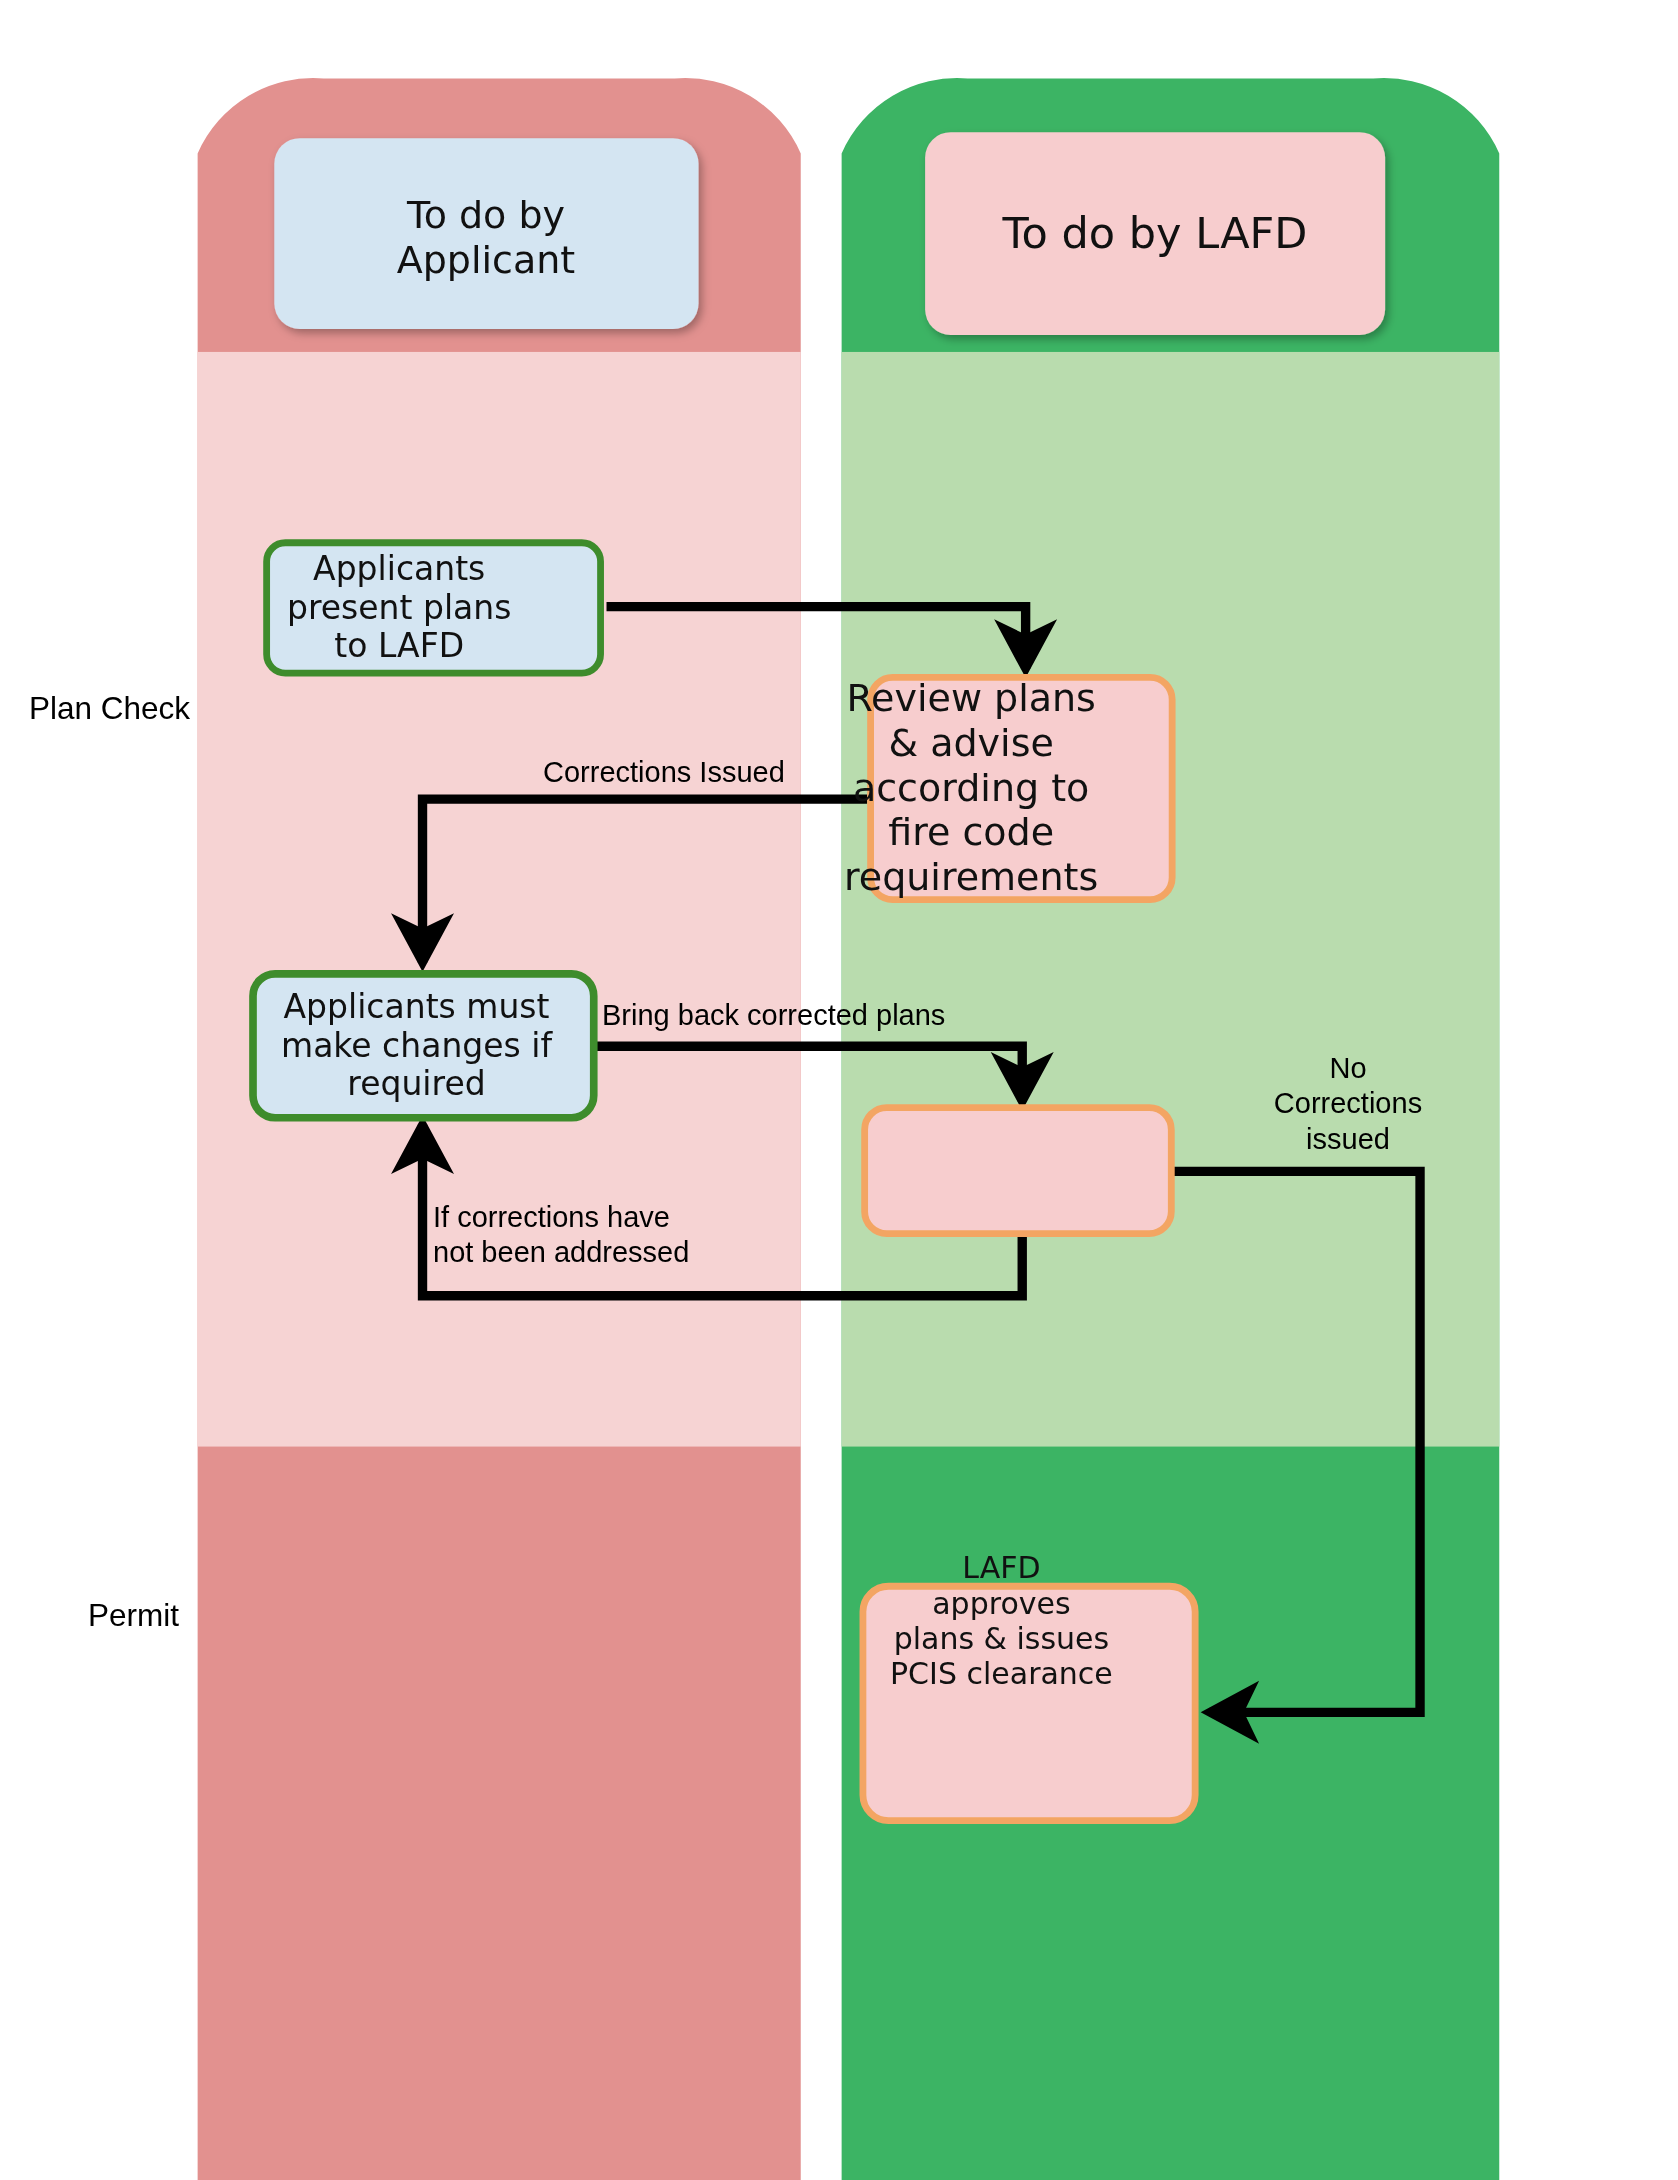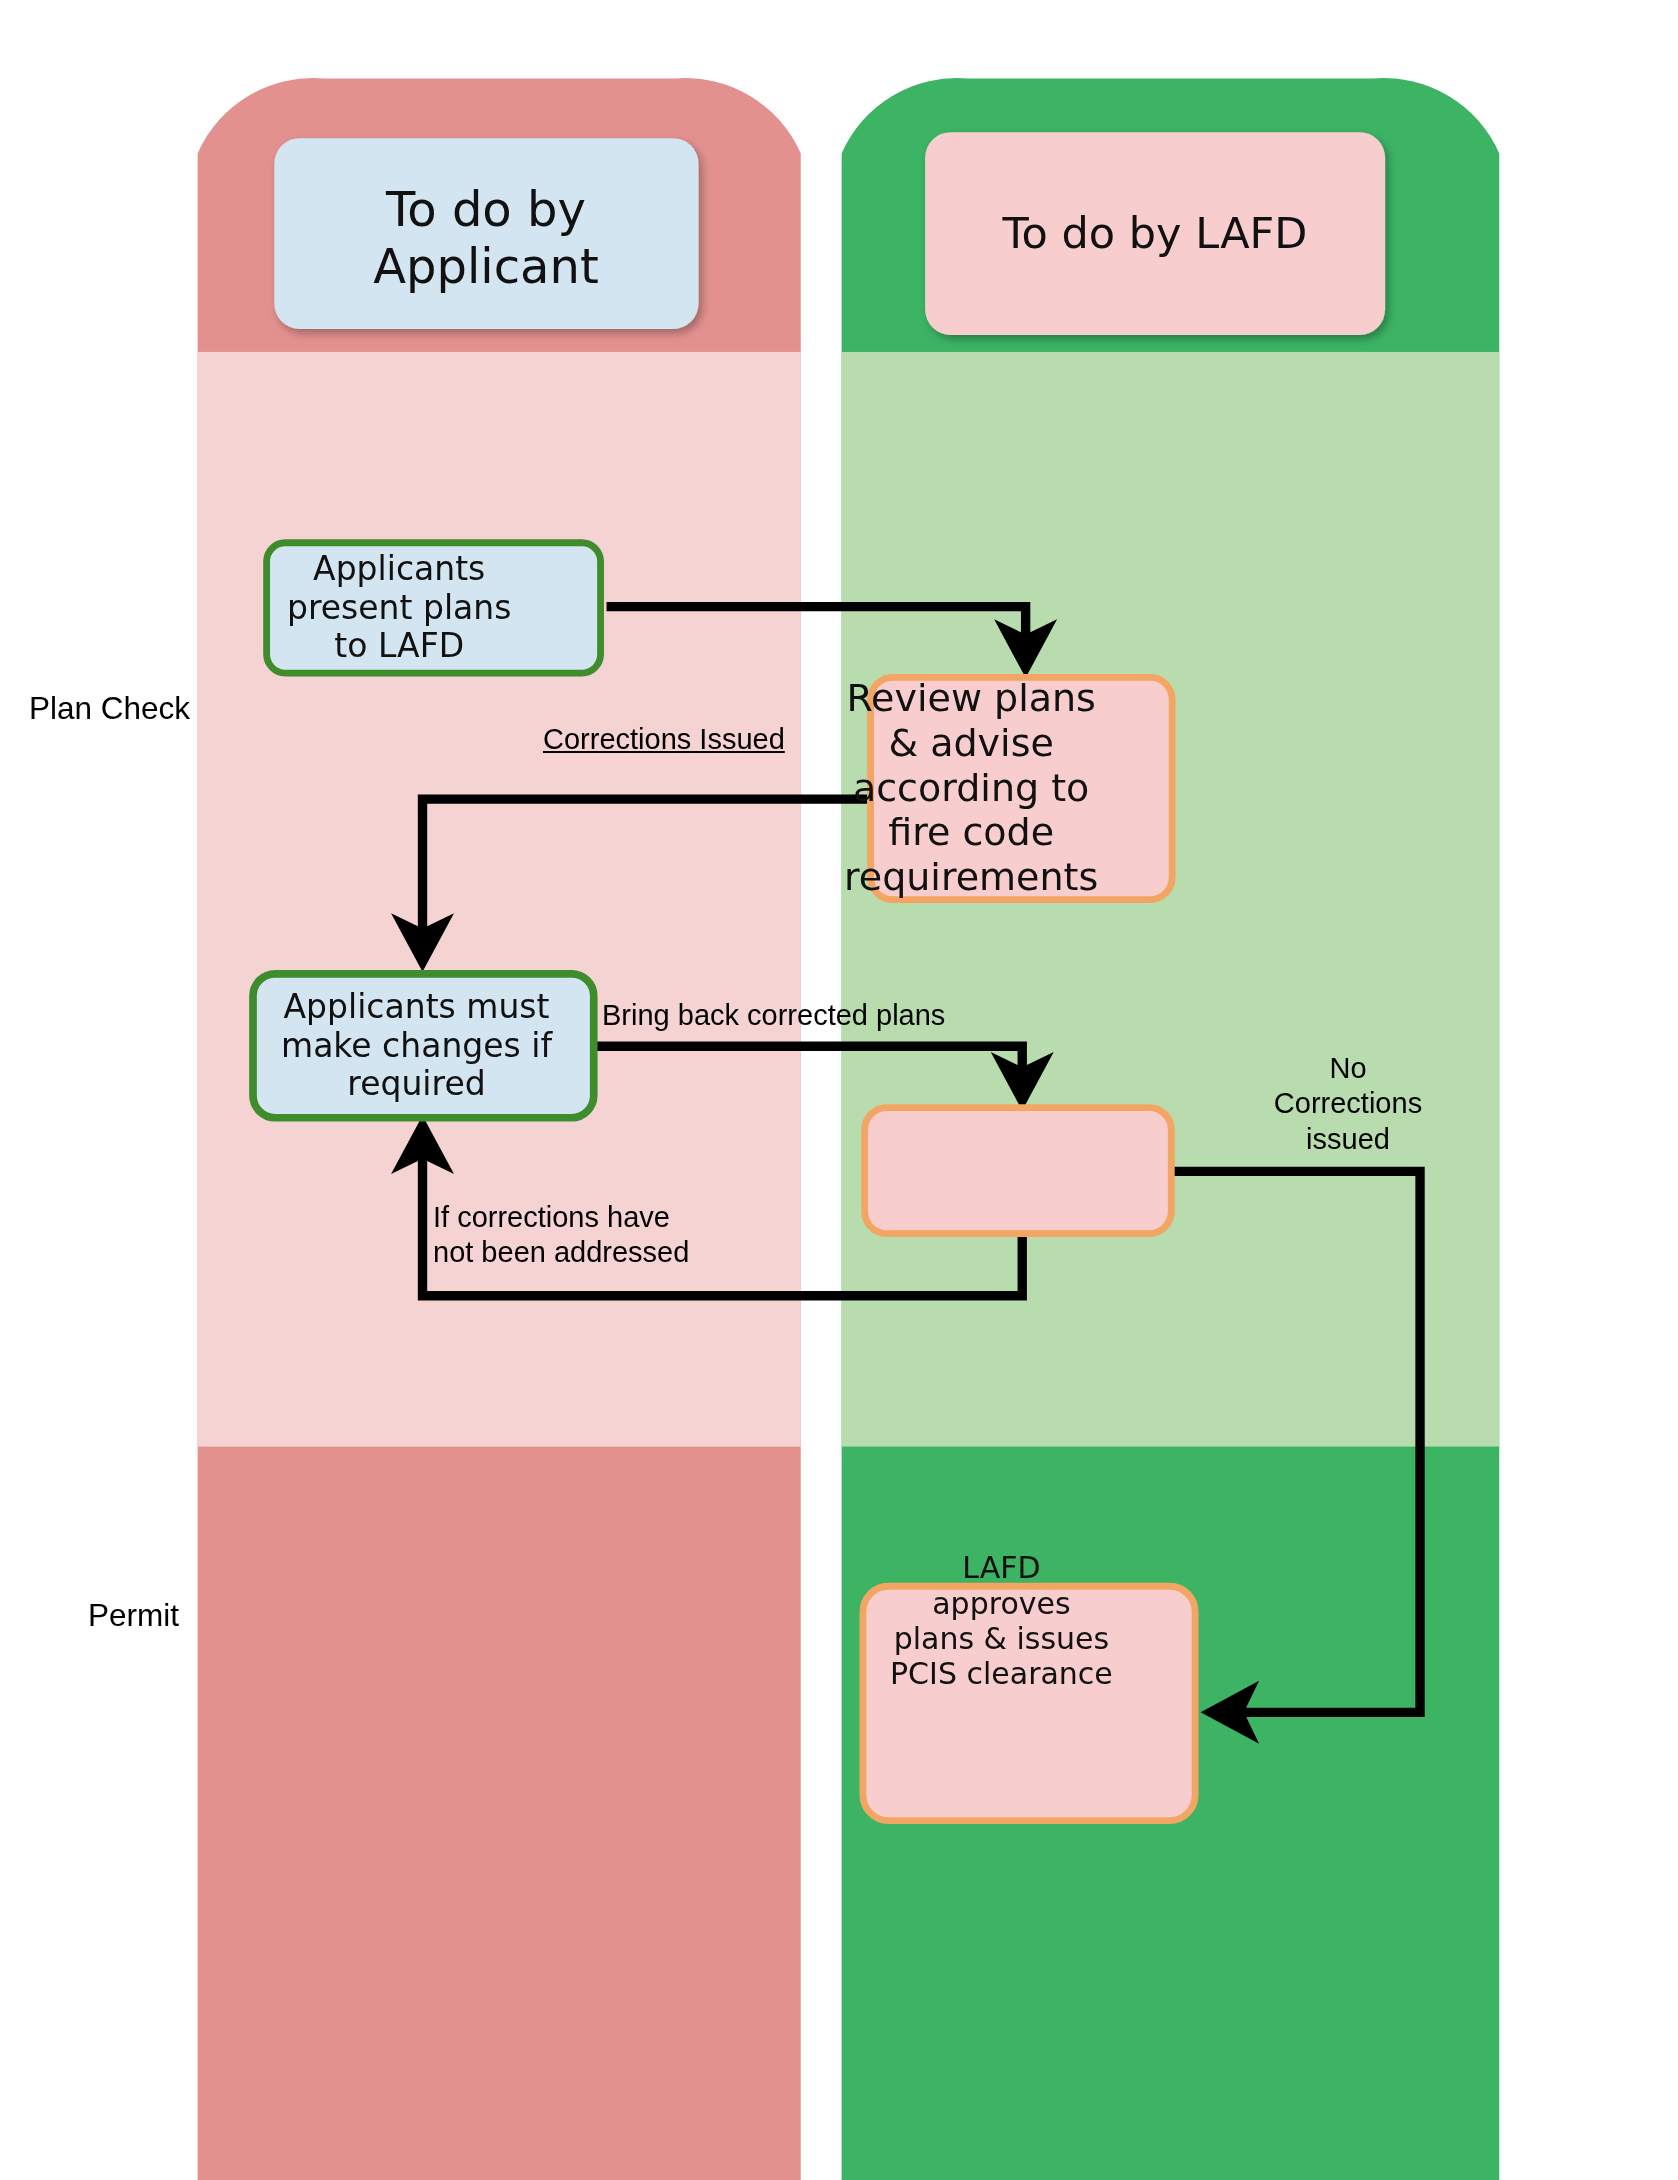--- a/index.html
+++ b/index.html
@@ -134,21 +134,21 @@
 
     <g>
       <rect x="1013" y="1862" width="390" height="275" rx="30" ry="30" fill="#f7cdce" stroke="#f3a563" stroke-width="8"></rect>
     </g>
   </svg>
 
   <div class="lanelabel" style="left:29px; top:690px; font-size:31.5px;">Plan Check</div>
 
   <div class="lanelabel" style="left:88px; top:1597px; font-size:31.5px;">Permit</div>
 
-  <div class="boxtext center" style="left:274px; top:138px; width:424px; height:199px; font-size:48px;">To do by
+  <div class="boxtext center" style="left:274px; top:138px; width:424px; height:199px; font-size:38px;">To do by
 Applicant</div>
 
   <div class="boxtext center" style="left:925px; top:132px; width:460px; height:203px; font-size:43px;">To do by LAFD</div>
 
   <div class="boxtext left" style="left:287px; top:543px; width:310px; height:130px; font-size:33px;">Applicants
 present plans
 to LAFD</div>
 
   <div class="boxtext left" style="left:844px; top:677px; width:281px; height:222px; font-size:38px;">Review plans
 &amp; advise
@@ -159,21 +159,21 @@
   <div class="boxtext left" style="left:273px; top:974px; width:324px; height:144px; font-size:33px;margin-left:8px;">Applicants must
 make changes if
 required</div>
 
 
   <div class="boxtext left" style="left:890px; top:1504px; width:305px; height:234px; font-size:30px;">LAFD
 approves
 plans &amp; issues
 PCIS clearance</div>
 
-  <div class="edgelabel" style="left:543px; top:722px; font-size:29px;text-decoration:underline;">Corrections Issued</div>
+  <div class="edgelabel" style="left:543px; top:755px; font-size:29px;">Corrections Issued</div>
 
   <div class="edgelabel" style="left:602px; top:998px; font-size:29px;">Bring back corrected plans</div>
 
   <div class="edgelabel" style="left:433px; top:1200px; font-size:29px;">If corrections have
 not been addressed</div>
 
   <div class="edgelabel" style="left:1263px; top:1051px; width:170px; text-align:center; font-size:29px;">No
 Corrections
 issued</div>
 

